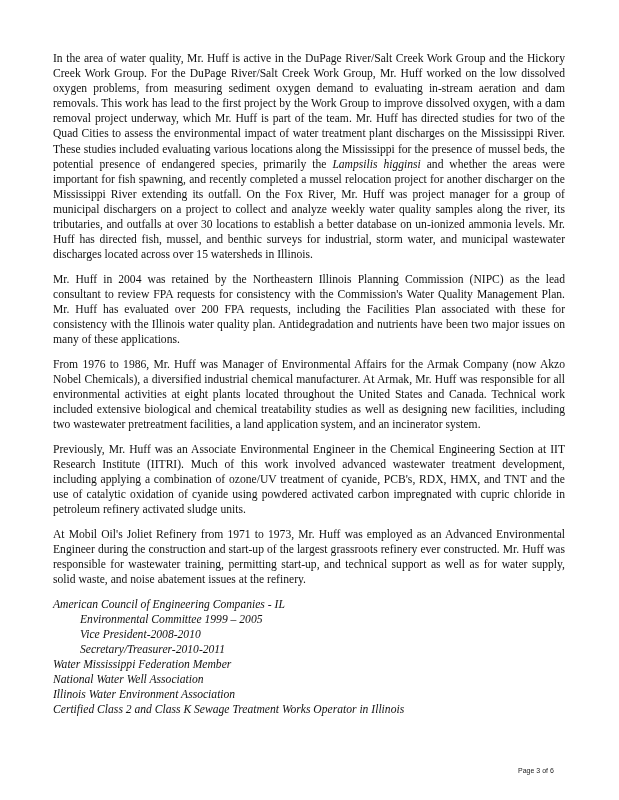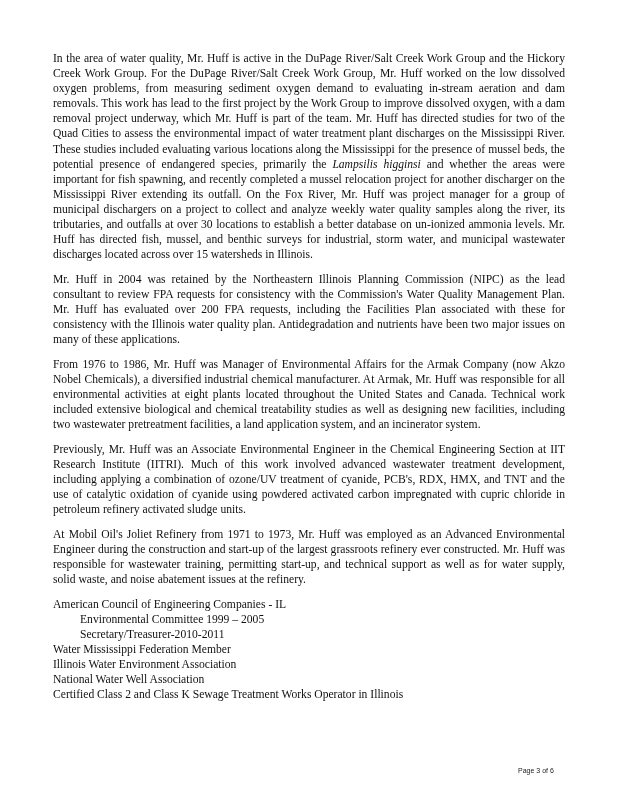--- a/index.html
+++ b/index.html
@@ -8,21 +8,21 @@
       font-family: "Liberation Serif", serif; color: #111111;
     }
     .page { position: absolute; left: 53px; top: 5px; width: 512px; margin-top: 46px; }
     p {
       margin: 0; font-size: 11.6px; line-height: 15.1px;
       text-align: justify; text-align-last: left;
     }
     .para { margin-bottom: 9.5px; }
     .heading { text-decoration: underline; margin-bottom: 9px; }
     .list { font-size: 11.6px; line-height: 15.1px; }
-    .list div { white-space: nowrap; }
+    .list div { white-space: nowrap; font-style: italic; }
     .indent { padding-left: 27px; }
     .footer {
       position: absolute; left: 518px; top: 767px;
       font-family: "Liberation Sans", sans-serif; font-size: 7px; color: #222;
     }
     i { font-style: italic; }
   </style>
 </head>
 <body>
 
@@ -30,21 +30,22 @@
   <p class="para"><span>In the area of water quality, Mr. Huff is active in the DuPage River/Salt Creek Work Group and the Hickory Creek Work Group. For the DuPage River/Salt Creek Work Group, Mr. Huff worked on the low dissolved oxygen problems, from measuring sediment oxygen demand to evaluating in-stream aeration and dam removals.  This work has lead to the first project by the Work Group to improve dissolved oxygen, with a dam removal project underway, which Mr. Huff is part of the team.  Mr. Huff has directed studies for two of the Quad Cities to assess the environmental impact of water treatment plant discharges on the Mississippi River.  These studies included evaluating various locations along the Mississippi for the presence of mussel beds, the potential presence of endangered species, primarily the </span><i>Lampsilis higginsi</i><span> and whether the areas were important for fish spawning, and recently completed a mussel relocation project for another discharger on the Mississippi River extending its outfall.  On the Fox River, Mr. Huff was project manager for a group of municipal dischargers on a project to collect and analyze weekly water quality samples along the river, its tributaries, and outfalls at over 30 locations to establish a better database on un-ionized ammonia levels.  Mr. Huff has directed fish, mussel, and benthic surveys for industrial, storm water, and municipal wastewater discharges located across over 15 watersheds in Illinois.</span></p>
   <p class="para">Mr. Huff in 2004 was retained by the Northeastern Illinois Planning Commission (NIPC) as the lead consultant to review FPA requests for consistency with the Commission's Water Quality Management Plan.  Mr. Huff has evaluated over 200 FPA requests, including the Facilities Plan associated with these for consistency with the Illinois water quality plan.  Antidegradation and nutrients have been two major issues on many of these applications.</p>
   <p class="para">From 1976 to 1986, Mr. Huff was Manager of Environmental Affairs for the Armak Company (now Akzo Nobel Chemicals), a diversified industrial chemical manufacturer.  At Armak, Mr. Huff was responsible for all environmental activities at eight plants located throughout the United States and Canada.  Technical work included extensive biological and chemical treatability studies as well as designing new facilities, including two wastewater pretreatment facilities, a land application system, and an incinerator system.</p>
   <p class="para">Previously, Mr. Huff was an Associate Environmental Engineer in the Chemical Engineering Section at IIT Research Institute (IITRI).  Much of this work involved advanced wastewater treatment development, including applying a combination of ozone/UV treatment of cyanide, PCB's, RDX, HMX, and TNT and the use of catalytic oxidation of cyanide using powdered activated carbon impregnated with cupric chloride in petroleum refinery activated sludge units.</p>
   <p class="para">At Mobil Oil's Joliet Refinery from 1971 to 1973, Mr. Huff was employed as an Advanced Environmental Engineer during the construction and start-up of the largest grassroots refinery ever constructed.  Mr. Huff was responsible for wastewater training, permitting start-up, and technical support as well as for water supply, solid waste, and noise abatement issues at the refinery.</p>
 
 
   <div class="list">
     <div>American Council of Engineering Companies - IL</div>
     <div class="indent">Environmental Committee 1999 – 2005</div>
+    <div class="indent">Vice President-2008-2010</div>
     <div class="indent">Secretary/Treasurer-2010-2011</div>
     <div>Water Mississippi Federation Member</div>
+    <div>National Water Well Association</div>
     <div>Illinois Water Environment Association</div>
-    <div>National Water Well Association</div>
     <div>Certified Class 2 and Class K Sewage Treatment Works Operator in Illinois</div>
   </div>
 </div>
 
 <div class="footer">Page 3 of 6</div>
 
 </body></html>

